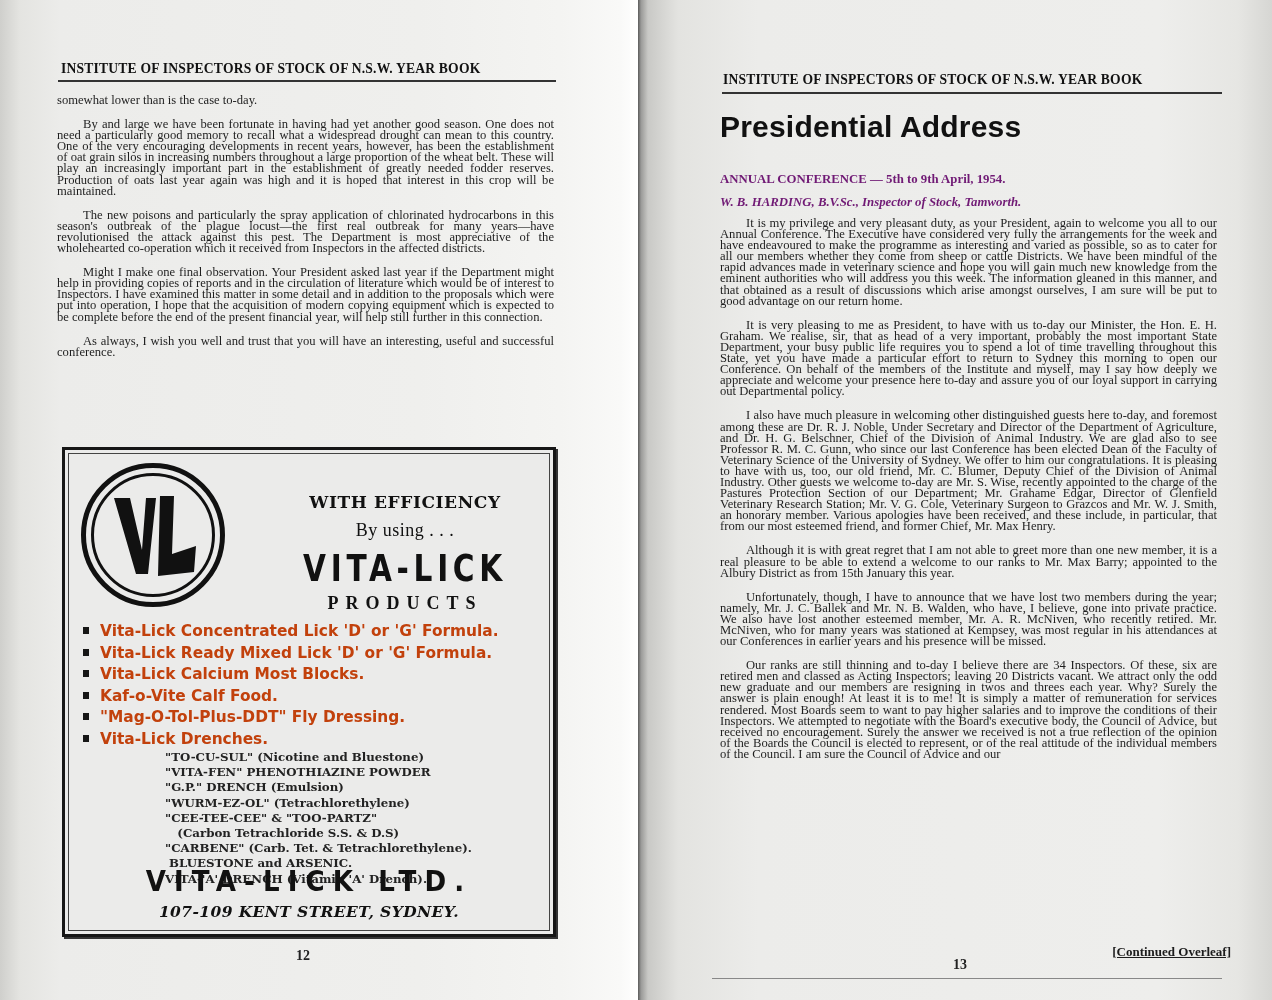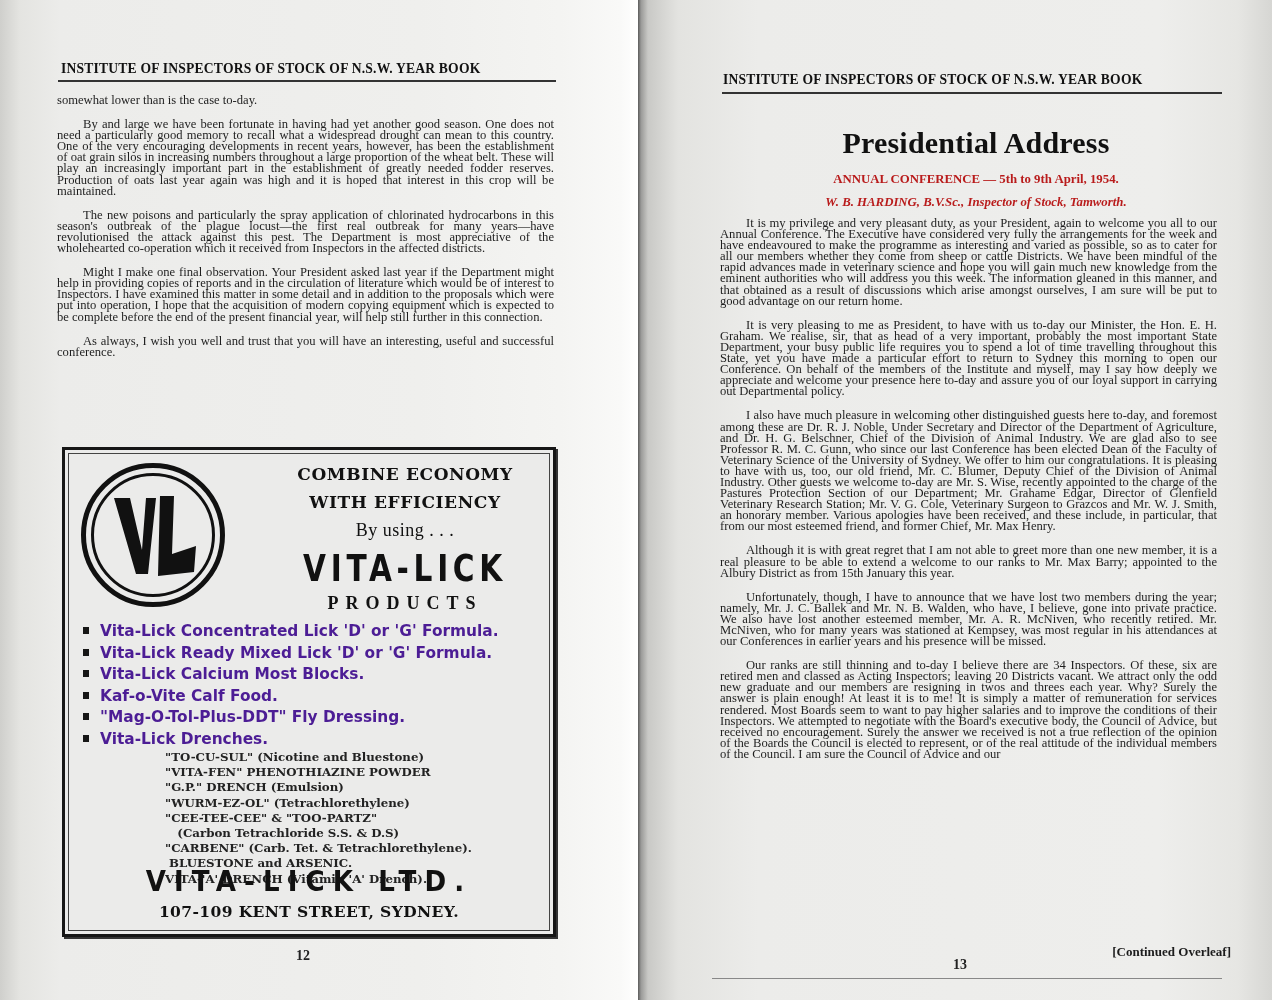--- a/index.html
+++ b/index.html
@@ -45,38 +45,38 @@
   }
   .vl-logo svg { position:absolute; left:26px; top:24px; }
   .ad-head { position:absolute; left:200px; width:280px; text-align:center; font-family:"Liberation Sans", sans-serif; font-weight:bold; color:#111; }
   .ad-h1 { top:14px; font-size:17px; letter-spacing:0.6px; font-family:"DejaVu Serif", serif; }
   .ad-h2 { top:42px; font-size:17px; letter-spacing:0.6px; font-family:"DejaVu Serif", serif; }
   .ad-by { top:70px; font-size:18px; font-weight:normal; font-family:"Liberation Serif", serif; letter-spacing:0.5px; }
   .ad-brand { top:96px; font-size:38px; letter-spacing:6px; font-family:"DejaVu Sans", sans-serif; font-weight:bold; transform:scaleX(0.78); transform-origin:center; }
   .ad-products { top:143px; font-size:18px; letter-spacing:7px; font-weight:bold; font-family:"Liberation Serif", serif; }
 
   .ad-list { position:absolute; left:18px; top:171px; margin:0; padding:0; list-style:none; }
-  .ad-list li { font-family:"DejaVu Sans", sans-serif; font-weight:bold; font-size:15.4px; line-height:21.5px; white-space:nowrap; color:#4c1d95; }
+  .ad-list li { font-family:"DejaVu Sans", sans-serif; font-weight:bold; font-size:15.4px; line-height:21.5px; white-space:nowrap; color:#c2410c; }
   .ad-list .bullet { display:inline-block; width:6px; height:7px; background:#161616; margin-right:11px; vertical-align:2px; }
 
   .ad-sub { position:absolute; left:100px; top:300px; font-family:"DejaVu Serif", serif; font-size:11.8px; font-weight:bold; line-height:15.2px; color:#222; white-space:pre; }
 
   .ad-footer { position:absolute; left:0; width:488px; text-align:center; font-weight:bold; color:#111; }
   .ad-ltd { top:414px; font-family:"DejaVu Sans", sans-serif; font-size:29px; letter-spacing:9px; transform:scaleX(0.9); }
-  .ad-addr { top:452px; font-family:"DejaVu Serif", serif; font-size:15.5px; letter-spacing:0.4px; }
+  .ad-addr { top:452px; font-family:"DejaVu Serif", serif; font-size:15.5px; letter-spacing:0.4px;font-style:italic; }
 
   .page-num { position:absolute; font-weight:bold; font-size:14px; color:#222; }
 
-  .title { position:absolute; left:720px; width:512px; top:126px; text-align:center;
-    font-family:Liberation Serif, serif; font-size:30px; font-weight:bold; color:#111; letter-spacing:0.2px; }
-  .subtitle { position:absolute; left:720px; width:512px; text-align:center; font-weight:bold; color:#b91c1c; white-space:nowrap; }
+  .title { position:absolute; left:720px; width:512px; top:110px; text-align:left;
+    font-family:Liberation Sans, sans-serif; font-size:30px; font-weight:bold; color:#111; letter-spacing:0.2px; }
+  .subtitle { position:absolute; left:720px; width:512px; text-align:left; font-weight:bold; color:#701a75; white-space:nowrap; }
   .sub1 { top:172px; font-size:12.8px; }
   .sub2 { top:195px; font-size:12.8px;font-style:italic; }
 
-  .continued { position:absolute; right:41px; top:944px; font-weight:bold; font-size:13px; }
+  .continued { position:absolute; right:41px; top:944px; font-weight:bold; font-size:13px;text-decoration:underline; }
 
   .ghost { position:absolute; color:#00000010; font-family:"DejaVu Sans", sans-serif; font-weight:bold; }
 </style>
 </head>
 <body>
 
 <div class="page page-left">
   <div class="running-head" style="left:61px; top:61px;">INSTITUTE OF INSPECTORS OF STOCK OF N.S.W. YEAR BOOK</div>
   <div class="rule" style="left:58px; top:80px; width:498px;"></div>
 
@@ -90,21 +90,20 @@
 
   <div class="ad">
     <div class="inner"></div>
     <div class="vl-logo">
       <div class="ring"></div>
       <svg width="86" height="86" viewBox="0 0 86 86" aria-hidden="true">
         <polygon points="2,6 18,6 30,58 34,6 44,6 36,82 24,82" fill="#111"></polygon>
         <polygon points="48,4 62,4 60,62 84,54 82,80 46,84" fill="#111"></polygon>
       </svg>
     </div>
-    <div class="ad-head ad-h1">COMBINE ECONOMY</div>
     <div class="ad-head ad-by">By using . . .</div>
     <div class="ad-head ad-h2">WITH EFFICIENCY</div>
     <div class="ad-head ad-brand">VITA-LICK</div>
     <div class="ad-head ad-products">PRODUCTS</div>
 
     <ul class="ad-list">
       <li><span class="bullet"></span><span>Vita-Lick Concentrated Lick 'D' or 'G' Formula.</span></li>
       <li><span class="bullet"></span><span>Vita-Lick Ready Mixed Lick 'D' or 'G' Formula.</span></li>
       <li><span class="bullet"></span><span>Vita-Lick Calcium Most Blocks.</span></li>
       <li><span class="bullet"></span><span>Kaf-o-Vite Calf Food.</span></li>

